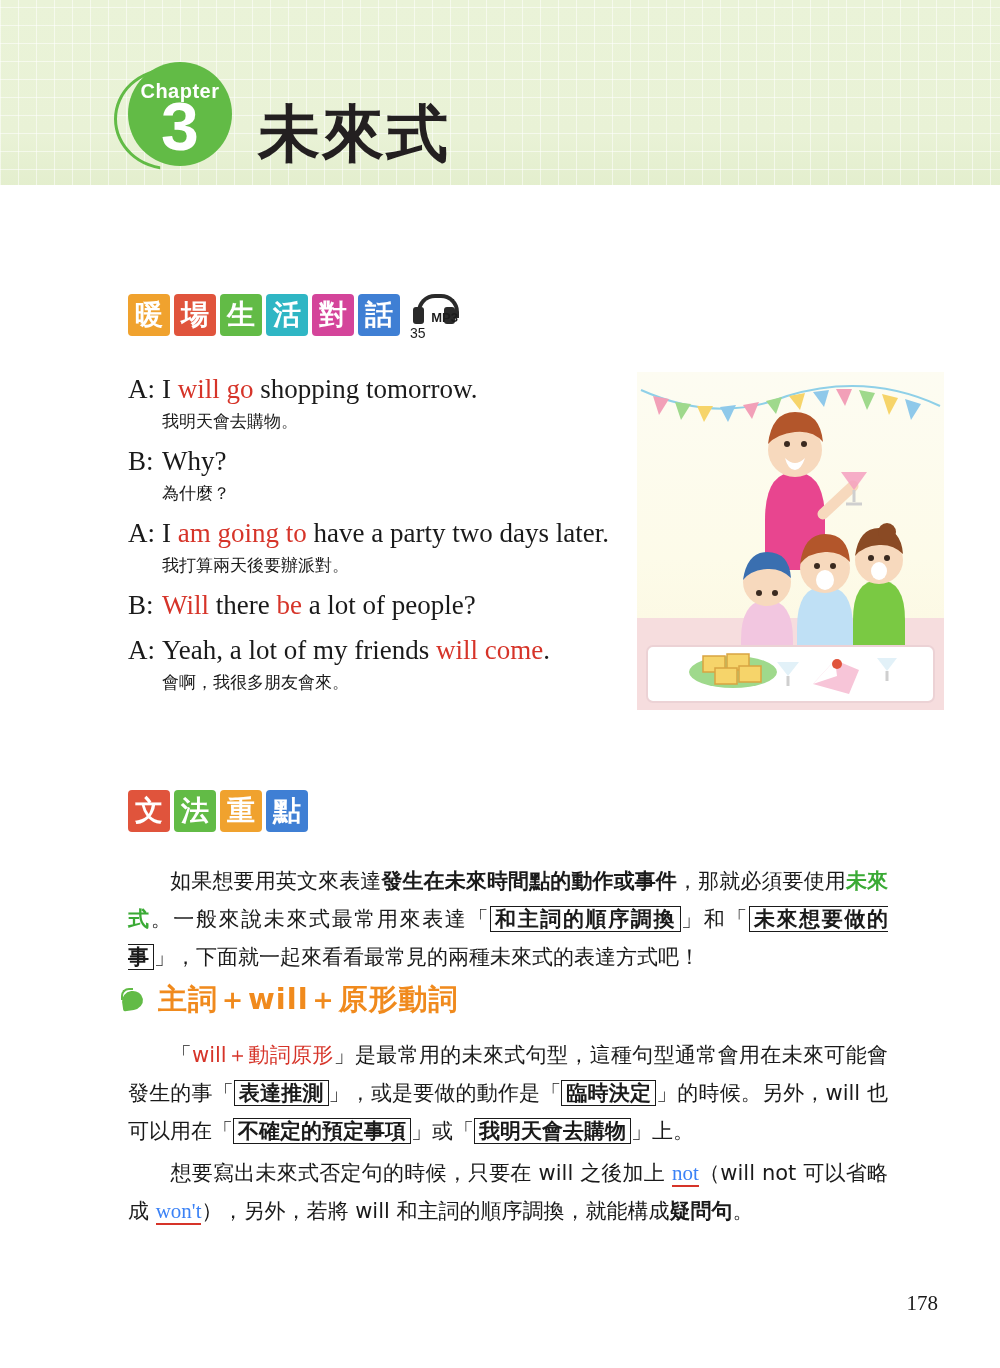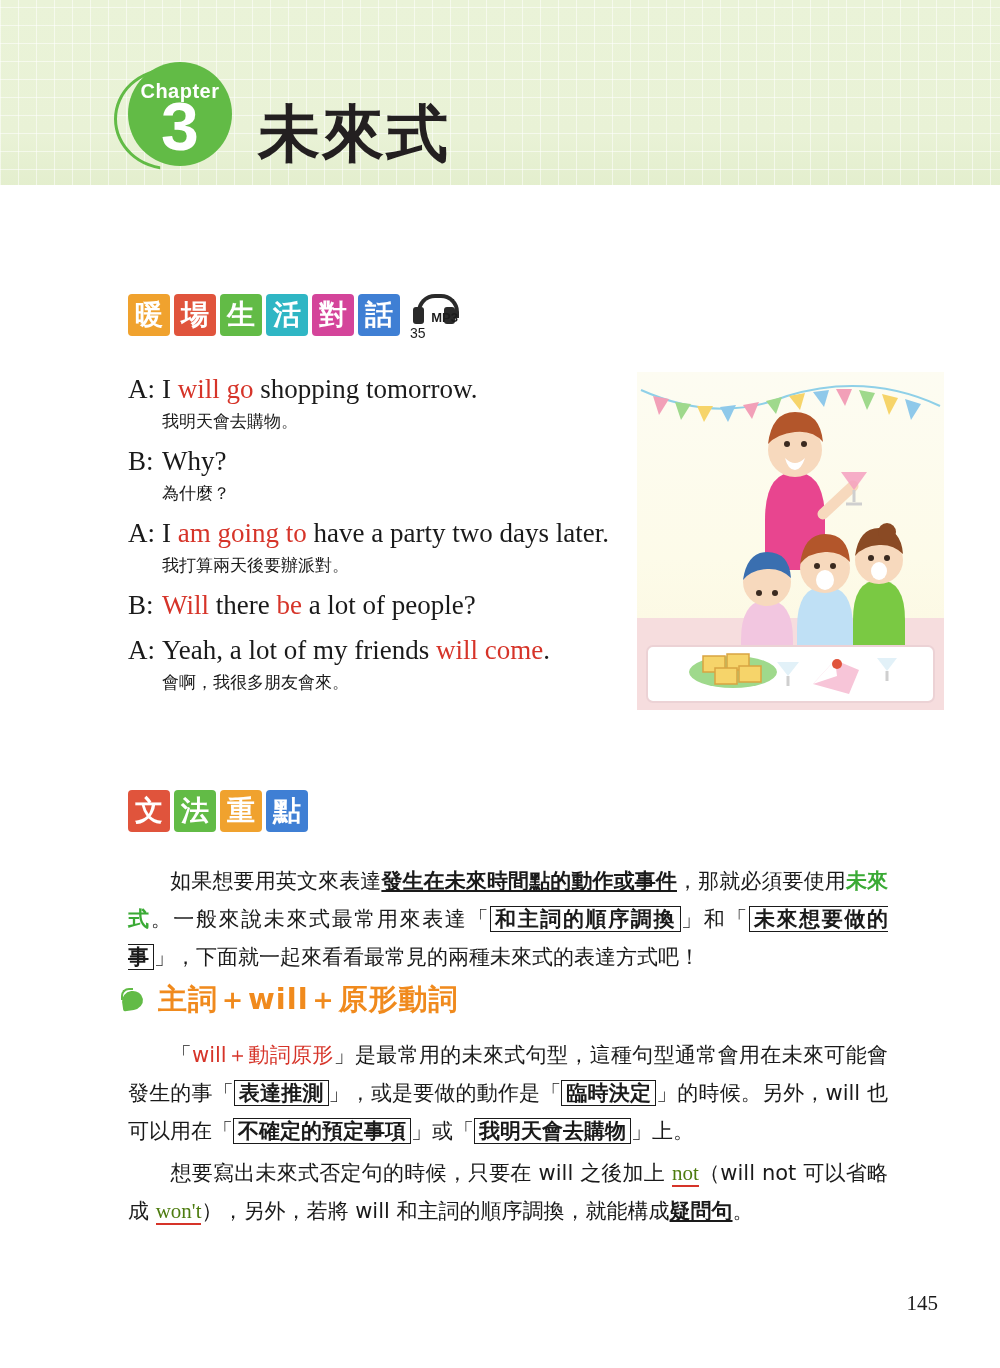--- a/index.html
+++ b/index.html
@@ -209,22 +209,22 @@
     color: #1a1a1a;
     text-align: justify;
   }
   .para .em-green { color: #3aaa35; font-weight: bold; }
   .para .em-red { color: #d63429; }
   .para .boxed {
     border: 1.5px solid #1a1a1a;
     padding: 0 4px;
     font-weight: bold;
   }
-  .para .bold { font-weight: bold; text-decoration: underline; }
-  .para .uline { border-bottom: 2px solid #d63429; color: #4d7c0f; }
+  .para .bold { font-weight: bold; }
+  .para .uline { border-bottom: 2px solid #d63429; color: #3b82f6; }
   .para .serif { font-family: "Liberation Serif", serif; }
 
   #para-intro { left: 128px; top: 862px; width: 760px; }
   #para-will-1 { left: 128px; top: 1036px; width: 760px; }
   #para-will-2 { left: 128px; top: 1154px; width: 760px; }
 
   .sub-heading {
     position: absolute;
     left: 120px;
     top: 980px;
@@ -412,13 +412,13 @@
 </div>
 
 <div class="para" id="para-will-1">
   <span>　　「</span><span class="em-red">will＋動詞原形</span><span>」是最常用的未來式句型，這種句型通常會用在未來可能會發生的事「</span><span class="boxed">表達推測</span><span>」，或是要做的動作是「</span><span class="boxed">臨時決定</span><span>」的時候。另外，will 也可以用在「</span><span class="boxed">不確定的預定事項</span><span>」或「</span><span class="boxed">我明天會去購物</span><span>」上。</span>
 </div>
 
 <div class="para" id="para-will-2">
   <span>　　想要寫出未來式否定句的時候，只要在 will 之後加上 </span><span class="uline serif">not</span><span>（will not 可以省略成 </span><span class="uline serif">won't</span><span>），另外，若將 will 和主詞的順序調換，就能構成</span><span class="bold">疑問句</span><span>。</span>
 </div>
 
-<div class="page-number">145</div>
+<div class="page-number">178</div>
 
 </body></html>

